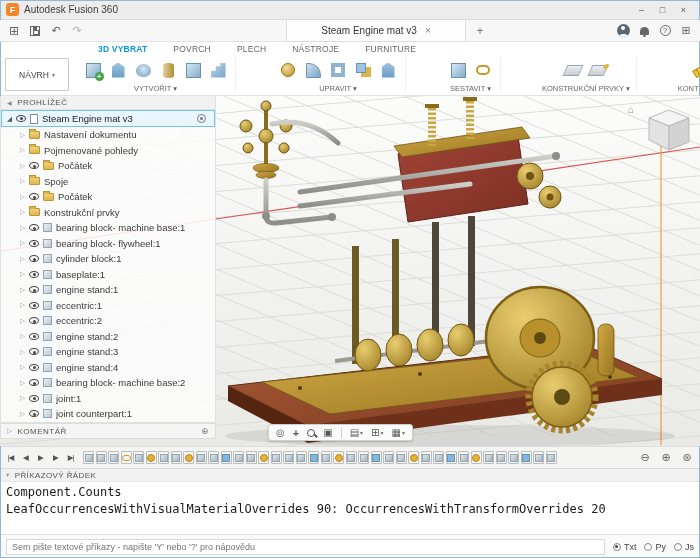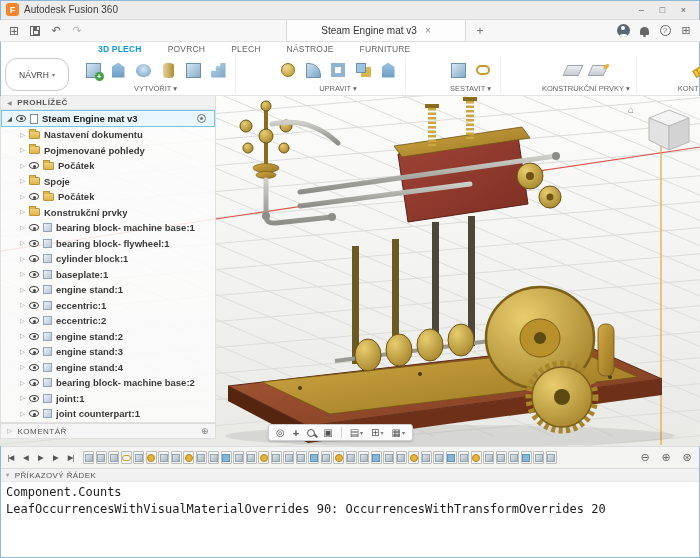--- a/index.html
+++ b/index.html
@@ -34,21 +34,21 @@
   .tab-close{color:#888;font-size:10px;}
   .tab-add{position:absolute;left:472px;top:3px;width:16px;height:16px;display:flex;align-items:center;justify-content:center;color:#777;font-size:12px;}
 
   
   .rtabs{height:14px;background:#fff;display:flex;align-items:center;gap:26px;padding-left:98px;flex:none;}
   .rtab{font-size:8.5px;letter-spacing:.2px;color:#666;white-space:nowrap;}
   .rtab.active{color:#0a99d6;font-weight:bold;}
 
   
   .ribbon{height:40px;background:#fff;border-bottom:1px solid #e3e3e3;display:flex;align-items:stretch;padding:1px 3px 2px 3px;flex:none;}
-  .design-btn{width:64px;border:1px solid #c9c9c9;border-radius:12px;margin:1px 7px 2px 2px;display:flex;align-items:center;justify-content:center;gap:3px;font-size:8.5px;color:#444;flex:none;}
+  .design-btn{width:64px;border:1px solid #c9c9c9;border-radius:1px;margin:1px 7px 2px 2px;display:flex;align-items:center;justify-content:center;gap:3px;font-size:8.5px;color:#444;flex:none;}
   .design-btn .dd{font-size:6px;color:#777;}
   .rgroup{display:flex;flex-direction:column;align-items:center;justify-content:flex-start;padding:1px 6px 0 6px;border-right:1px solid #efefef;}
   .rtools{display:flex;gap:3px;align-items:center;height:24px;}
   .tico{width:22px;height:22px;display:flex;align-items:center;justify-content:center;position:relative;}
   .glabel{font-size:7.5px;color:#666;margin-top:2px;white-space:nowrap;}
   .shp{position:relative;display:inline-block;}
   .s-cube{width:15px;height:15px;background:linear-gradient(135deg,#d6e7f4,#85acc9);border:1px solid #6a92b0;}
   .s-plus::after{content:"+";position:absolute;right:-4px;bottom:-4px;width:9px;height:9px;background:#44a344;border-radius:50%;color:#fff;font-size:8px;line-height:9px;text-align:center;font-weight:bold;}
   .s-ext{width:13px;height:15px;background:linear-gradient(#9cc3e0,#6a9cc2);clip-path:polygon(50% 0,100% 30%,100% 100%,0 100%,0 30%);}
   .s-rev{width:15px;height:13px;background:radial-gradient(circle at 50% 40%,#d6e7f4,#6a9cc2);border-radius:50% 50% 45% 45%;}
@@ -69,21 +69,21 @@
 
   
   .main{position:relative;height:350px;background:linear-gradient(#fcfcfb,#e9e9e6);overflow:hidden;flex:none;}
   #vpsvg{position:absolute;inset:0;}
   #gridlines line{stroke:#dcdcd8;stroke-width:1;}
   .viewcube{position:absolute;right:6px;top:8px;width:66px;height:58px;}
   .viewcube .home{position:absolute;left:0;top:0;font-size:10px;color:#8a8a8a;}
   .viewcube svg{position:absolute;right:0;top:2px;}
 
   
-  .browser{position:absolute;left:0;top:0;width:216px;background:rgba(252,252,252,.87);border:1px solid #e0e0e0;border-top:none;font-weight:bold;}
+  .browser{position:absolute;left:0;top:0;width:216px;background:rgba(252,252,252,.87);border:1px solid #e0e0e0;border-top:none;}
   .b-head{height:14px;background:rgba(240,240,240,.95);border-bottom:1px solid #e2e2e2;display:flex;align-items:center;gap:5px;padding:0 6px;font-size:8px;letter-spacing:.5px;color:#555;}
   .b-collapse{font-size:6px;color:#888;}
   .b-root{height:17px;display:flex;align-items:center;gap:4px;padding:0 2px 0 5px;font-size:9.5px;color:#222;border:1px solid #77c3e8;background:#eaf6fd;}
   .brow{height:15.5px;display:flex;align-items:center;gap:4px;padding-left:19px;font-size:9.5px;color:#3a3a3a;}
   .tri{font-size:6.5px;color:#9a9a9a;flex:none;}
   .tri.exp{color:#555;}
   .eye{width:10px;height:7px;border:1px solid #444;border-radius:50%;position:relative;flex:none;}
   .eye::after{content:"";position:absolute;left:2.8px;top:1.3px;width:3px;height:3px;background:#444;border-radius:50%;}
   .foldic{width:11px;height:8px;background:linear-gradient(#f0d27a,#ddb54e);border:1px solid #bd9436;border-radius:1px;position:relative;flex:none;}
   .foldic::before{content:"";position:absolute;top:-3px;left:-1px;width:5px;height:2px;background:#ddb54e;border:1px solid #bd9436;border-bottom:none;}
@@ -171,21 +171,21 @@
         <span class="abicon">
           <span class="g helpc">?</span>
         </span>
         <span class="abicon">
           <span class="g ">⊞</span>
         </span>
       </div>
   </div>
 
   <div class="rtabs" id="rtabs">
-      <div class="rtab active">3D PLECH</div>
+      <div class="rtab active">3D VYBRAT</div>
       <div class="rtab">POVRCH</div>
       <div class="rtab">PLECH</div>
       <div class="rtab">NÁSTROJE</div>
       <div class="rtab">FURNITURE</div>
     </div>
 
   <div class="ribbon">
     <div class="design-btn">
       <span>NÁVRH</span>
       <span class="dd">▾</span>
@@ -670,14 +670,31 @@
   </div>
 
   <div class="chead">
     <span class="tri">▾</span>
     <span>PŘÍKAZOVÝ ŘÁDEK</span>
   </div>
   <div class="cbody" id="cbody">
       <div class="cline">Component.Counts</div>
       <div class="cline">LeafOccurrencesWithVisualMaterialOverrides 90: OccurrencesWithTransformOverrides 20</div>
     </div>
+  <div class="cinput-bar">
+    <input class="cinput" readonly="" placeholder="Sem pište textové příkazy - napište 'Y' nebo '?' pro nápovědu" style="">
+    <div class="modes" id="modes">
+        <span class="mode">
+          <span class="mdot sel"></span>
+          <span class="mlab">Txt</span>
+        </span>
+        <span class="mode">
+          <span class="mdot"></span>
+          <span class="mlab">Py</span>
+        </span>
+        <span class="mode">
+          <span class="mdot"></span>
+          <span class="mlab">Js</span>
+        </span>
+      </div>
+  </div>
 
 </div>
 
 </body></html>

